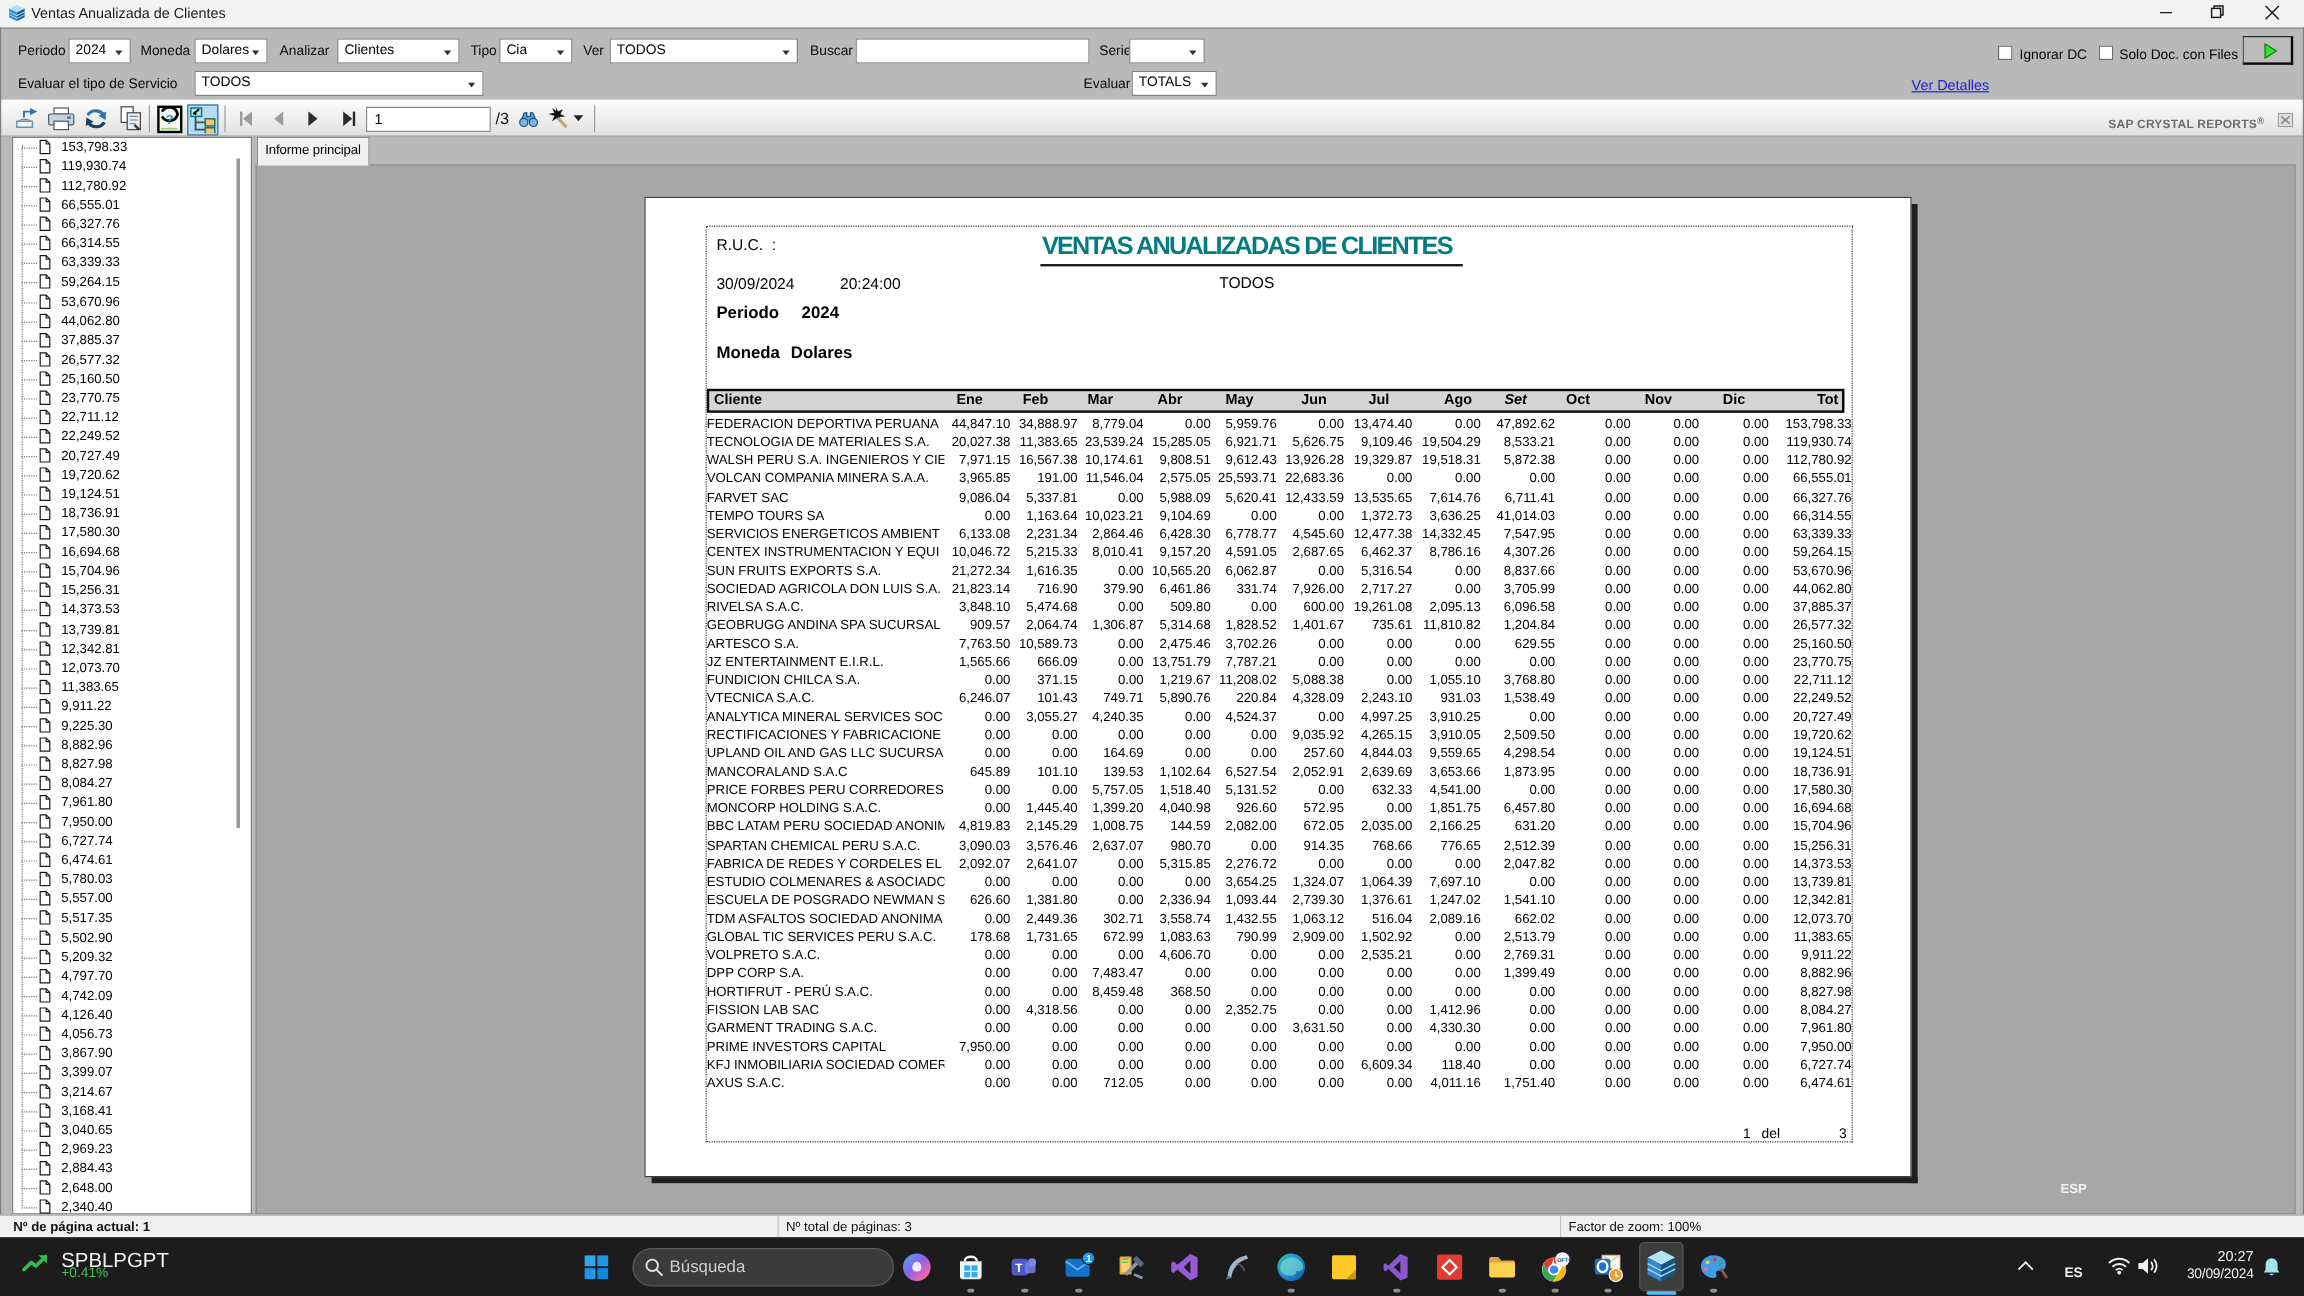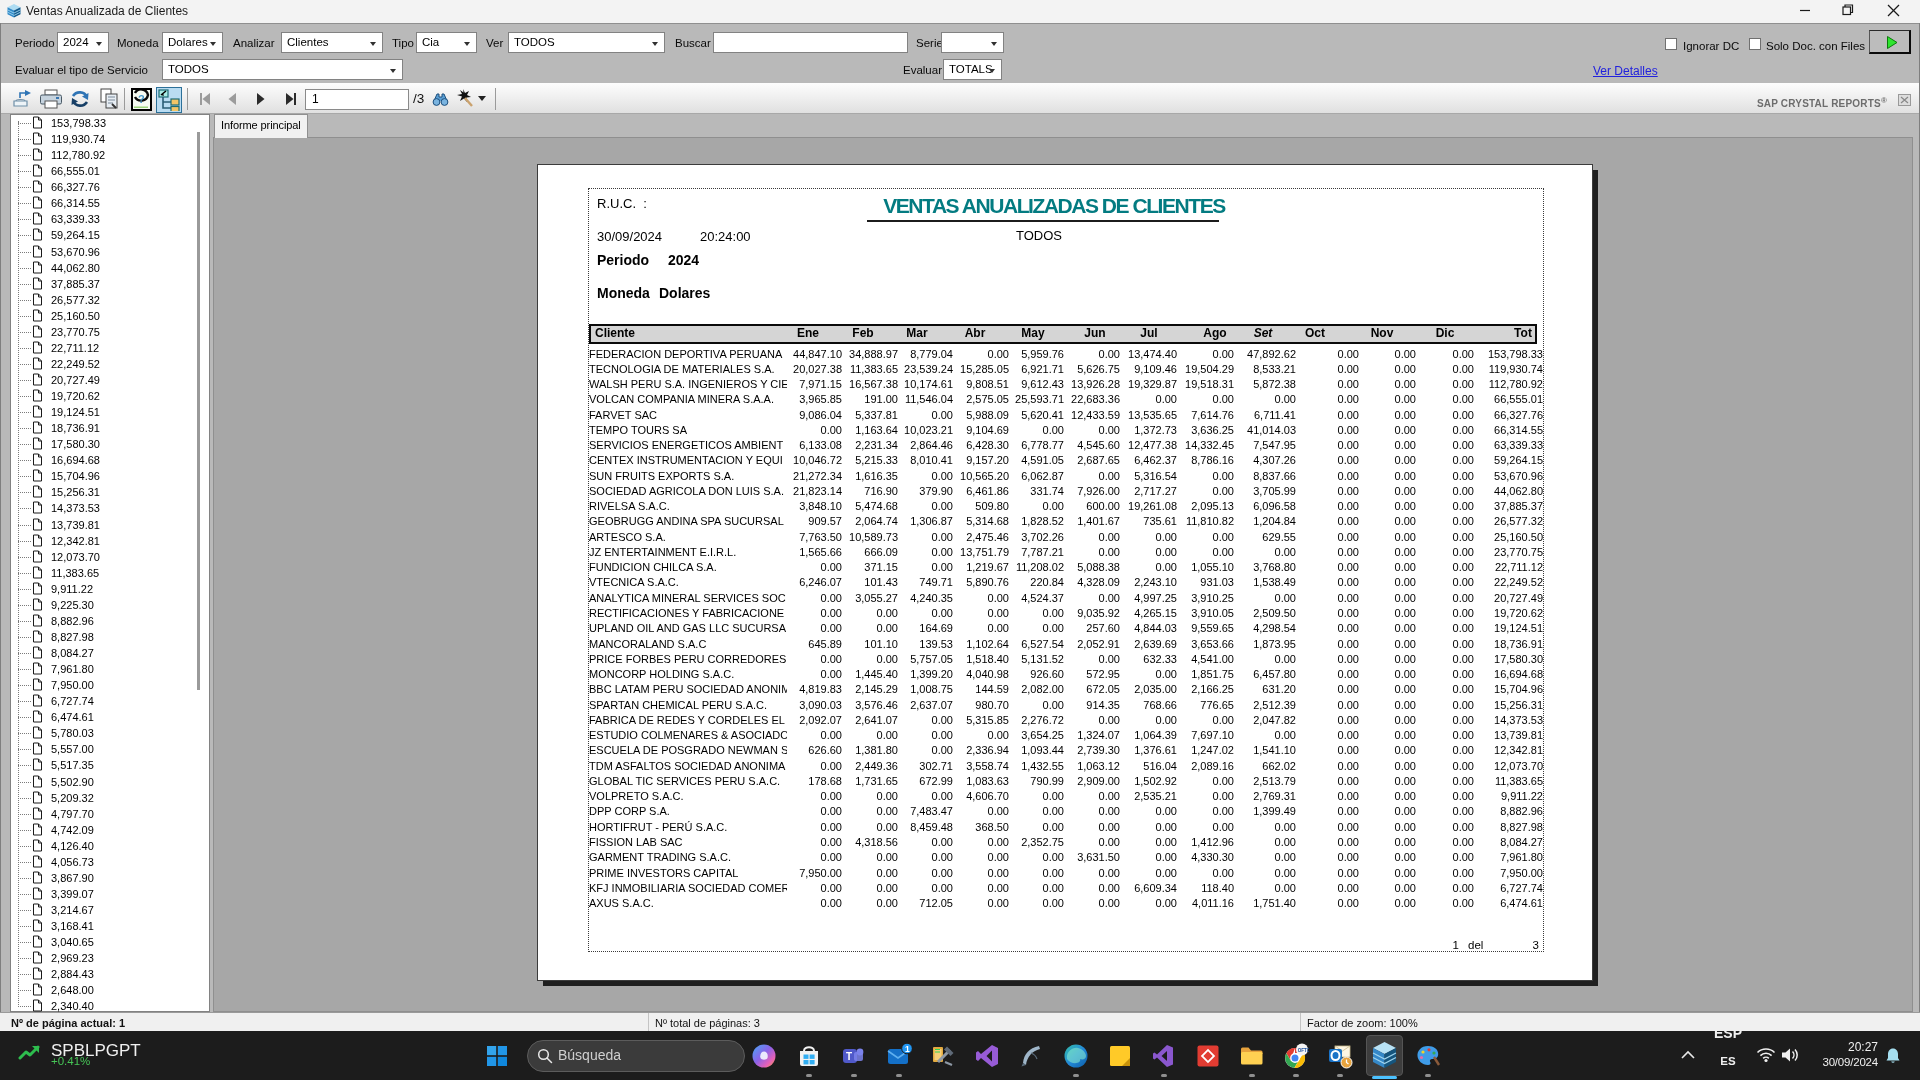--- a/index.html
+++ b/index.html
@@ -69,21 +69,21 @@
 <div class="ab" style="left:1869px;top:30px;width:42px;height:24px;background:#bcbcbc;border-top:1px solid #2a2a2a;border-left:1px solid #555;border-right:2.5px solid #0a0a0a;border-bottom:2.5px solid #0a0a0a;"></div>
 <svg class="ab" style="left:1886px;top:36px" width="12" height="13" viewBox="0 0 12 13">
     <polygon points="1.5,0.5 11,6.5 1.5,12.5" fill="#2ee52e" stroke="#0c7a0c" stroke-width="1"></polygon>
   </svg>
 <div class="lbl" style="left:15px;top:64px;">Evaluar el tipo de Servicio</div>
 <div class="cb" style="left:162px;top:59px;width:241px;">
     <div class="cbt">TODOS</div>
     <div class="arr"></div>
   </div>
 <div class="lbl" style="left:903px;top:64px;">Evaluar</div>
-<div class="cb" style="left:943px;top:59px;width:59px;">
+<div class="cb" style="left:943px;top:59px;width:71px;">
     <div class="cbt">TOTALS</div>
     <div class="arr"></div>
   </div>
 <div class="ab" style="left:1593px;top:64px;font-size:12px;color:#2222dd;text-decoration:underline;">Ver Detalles</div>
 <div class="ab" style="left:0;top:83px;width:1920px;height:31px;background:linear-gradient(180deg,#fdfdfd,#e9e9e9 70%,#e0e0e0);border-bottom:1px solid #a8a8a8;"></div>
 <svg class="ab" style="left:12px;top:89px" width="22" height="20" viewBox="0 0 22 20">
 <path d="M2 12 h13 v5 h-13 z" fill="#eef4f8" stroke="#6f8fa8" stroke-width="1.2"></path>
 <path d="M4 12 c0,-2 9,-2 9,0" fill="none" stroke="#6f8fa8" stroke-width="1.2"></path>
 <path d="M8 9 v-5 h6" fill="none" stroke="#2e74b5" stroke-width="1.6"></path>
 <polygon points="13,1 19,4 13,7" fill="#2e74b5"></polygon>
@@ -489,21 +489,21 @@
 <div class="ab" style="left:51px;top:1000.3px;font-size:11px;color:#000;">2,340.40</div>
 <div class="ab" style="left:197px;top:132px;width:3px;height:558px;background:#9a9a9a;"></div>
 <div class="ab" style="left:213px;top:137px;width:1700px;height:875px;background:#a7a7a7;border:1px solid #8f8f8f;"></div>
 <div class="ab" style="left:214px;top:114px;width:94px;height:24px;background:#f1f1f1;border:1px solid #8f8f8f;border-bottom:none;"></div>
 <div class="ab" style="left:221px;top:119px;font-size:11px;color:#000;letter-spacing:-0.1px;">Informe principal</div>
 <div class="ab" style="left:537px;top:164px;width:1056px;height:817px;background:#fff;border:1px solid #3c3c3c;"></div>
 <div class="ab" style="left:1593px;top:170px;width:5px;height:816px;background:#1f1f1f;"></div>
 <div class="ab" style="left:543px;top:981px;width:1055px;height:5px;background:#1f1f1f;"></div>
 <div class="ab" style="left:588px;top:188px;width:956px;height:764px;border:1px dotted #3a3a3a;"></div>
 <div class="ab" style="left:597px;top:196px;font-size:13px;color:#000;">R.U.C.&nbsp;&nbsp;:</div>
-<div class="ab" style="left:1039px;top:194px;transform:translateX(-50%);font-size:21px;font-weight:bold;color:#037b81;letter-spacing:-1.45px;white-space:nowrap;margin-left:15px;">VENTAS ANUALIZADAS DE CLIENTES</div>
+<div class="ab" style="left:1039px;top:194px;transform:translateX(-50%);font-size:21px;font-weight:bold;color:#037b81;letter-spacing:-1.45px;white-space:nowrap;">VENTAS ANUALIZADAS DE CLIENTES</div>
 <div class="ab" style="left:867px;top:220px;width:352px;height:2px;background:#1c1c1c;"></div>
 <div class="ab" style="left:597px;top:229px;font-size:13px;color:#000;">30/09/2024</div>
 <div class="ab" style="left:700px;top:229px;font-size:13px;color:#000;">20:24:00</div>
 <div class="ab" style="left:1039px;top:228px;transform:translateX(-50%);font-size:13px;color:#000;">TODOS</div>
 <div class="ab" style="left:597px;top:252px;font-size:14px;font-weight:bold;color:#000;">Periodo</div>
 <div class="ab" style="left:668px;top:252px;font-size:14px;font-weight:bold;color:#000;">2024</div>
 <div class="ab" style="left:597px;top:285px;font-size:14px;font-weight:bold;color:#000;">Moneda</div>
 <div class="ab" style="left:659px;top:285px;font-size:14px;font-weight:bold;color:#000;">Dolares</div>
 <div class="ab" style="left:589px;top:324px;width:948px;height:20px;background:#d5d5d5;border:2px solid #0a0a0a;"></div>
 <div class="ab" style="left:595px;top:326px;font-size:12px;font-weight:bold;color:#000;">Cliente</div>
@@ -1276,21 +1276,21 @@
 <div class="ab" style="left:1073px;top:1074px;width:6px;height:3px;border-radius:1.5px;background:#8f8f8f;"></div>
 <div class="ab" style="left:1161px;top:1074px;width:6px;height:3px;border-radius:1.5px;background:#8f8f8f;"></div>
 <div class="ab" style="left:1249px;top:1074px;width:6px;height:3px;border-radius:1.5px;background:#8f8f8f;"></div>
 <div class="ab" style="left:1293px;top:1074px;width:6px;height:3px;border-radius:1.5px;background:#8f8f8f;"></div>
 <div class="ab" style="left:1337px;top:1074px;width:6px;height:3px;border-radius:1.5px;background:#8f8f8f;"></div>
 <div class="ab" style="left:1425px;top:1074px;width:6px;height:3px;border-radius:1.5px;background:#8f8f8f;"></div>
 <div class="ab" style="left:1372px;top:1076px;width:25px;height:3px;border-radius:1.5px;background:#4cc2ff;"></div>
 <svg class="ab" style="left:1680px;top:1049px" width="16" height="12" viewBox="0 0 16 12">
     <path d="M2 9 l6 -6 l6 6" fill="none" stroke="#e8e8e8" stroke-width="1.6"></path>
   </svg>
-<div class="ab" style="left:1728px;top:1025px;transform:translateX(-50%);font-size:14px;font-weight:bold;color:#f0f0f0;">ESP</div>
+<div class="ab" style="left:1728px;top:985px;transform:translateX(-50%);font-size:11px;font-weight:bold;color:#f0f0f0;">ESP</div>
 <div class="ab" style="left:1728px;top:1055px;transform:translateX(-50%);font-size:11.5px;font-weight:bold;color:#f0f0f0;">ES</div>
 <svg class="ab" style="left:1756px;top:1046px" width="20" height="18" viewBox="0 0 20 18">
 <path d="M1.5 6.5 a12 12 0 0 1 17 0" fill="none" stroke="#f0f0f0" stroke-width="1.6"></path>
 <path d="M4.4 9.6 a8 8 0 0 1 11.2 0" fill="none" stroke="#f0f0f0" stroke-width="1.6"></path>
 <path d="M7.2 12.4 a4 4 0 0 1 5.6 0" fill="none" stroke="#f0f0f0" stroke-width="1.6"></path>
 <circle cx="10" cy="14.5" r="1.6" fill="#f0f0f0"></circle>
 </svg>
 <svg class="ab" style="left:1780px;top:1046px" width="20" height="18" viewBox="0 0 20 18">
 <path d="M2 6.5 h3.5 L10 2.5 v13 L5.5 11.5 H2 z" fill="#f0f0f0"></path>
 <path d="M12.5 5.5 a5 5 0 0 1 0 7 M15 3.5 a8 8 0 0 1 0 11" fill="none" stroke="#f0f0f0" stroke-width="1.5"></path>

